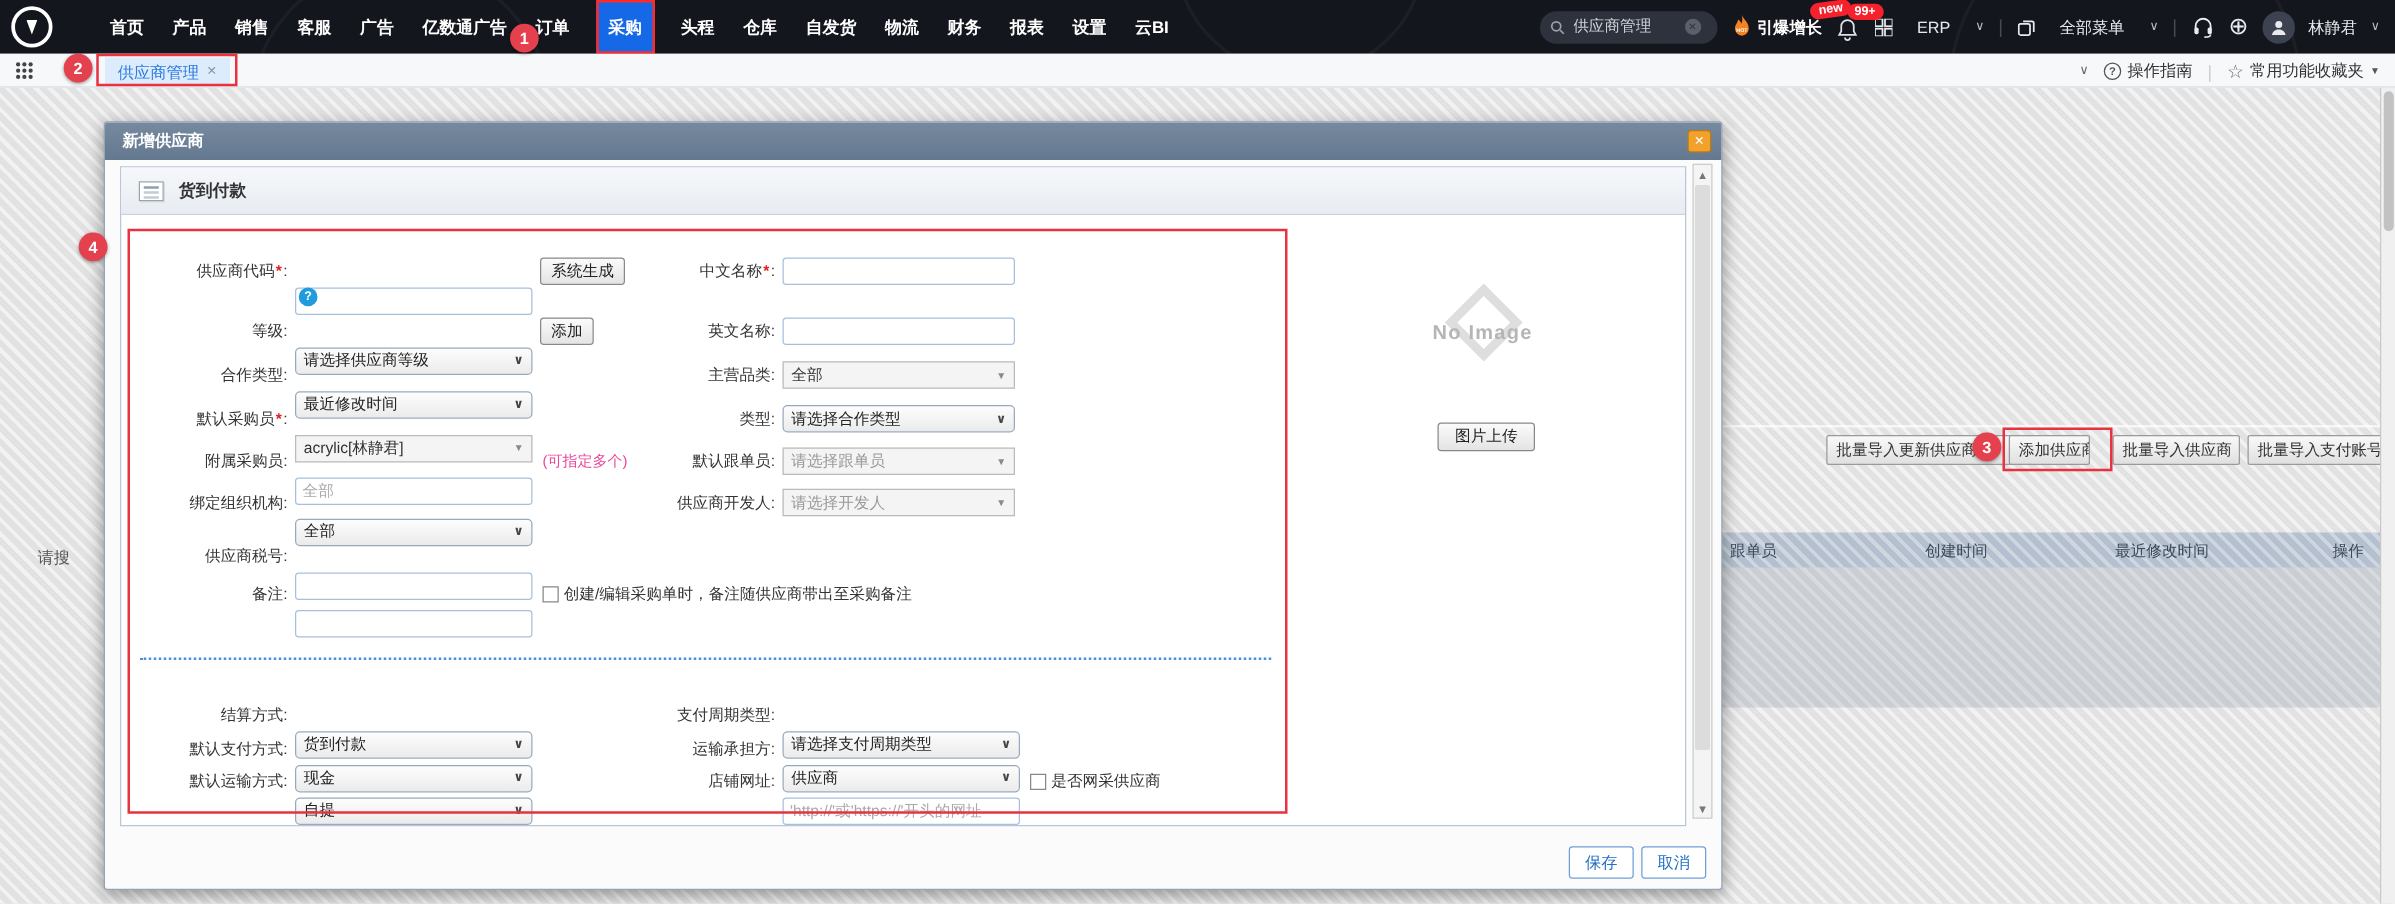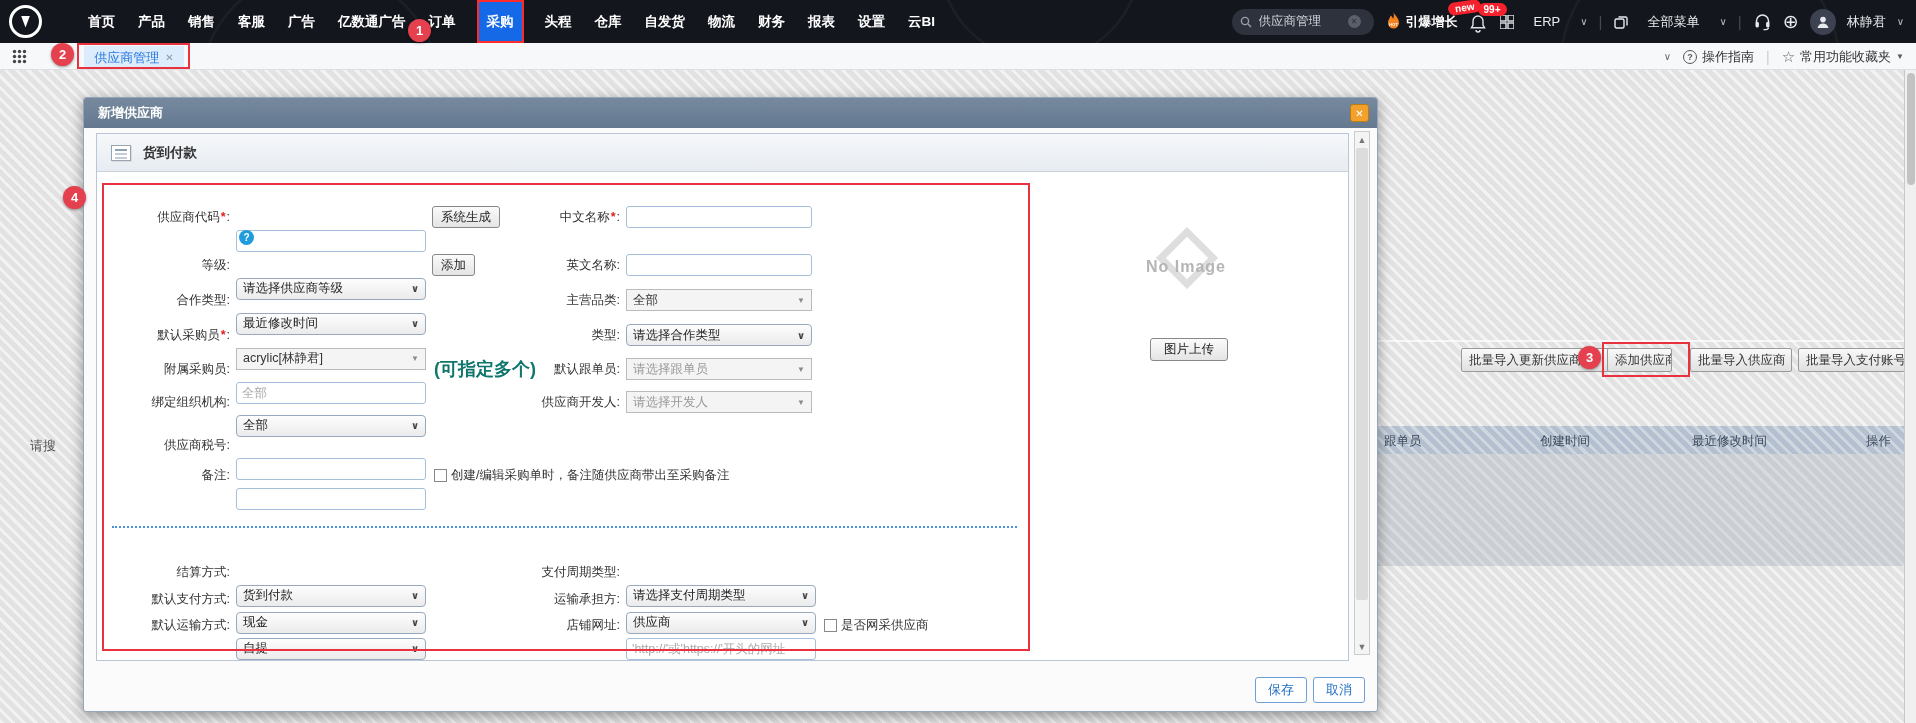--- a/index.html
+++ b/index.html
@@ -89,21 +89,21 @@
   .w190{width:190px;margin-top:47px;} .w186{width:186px;}
   .sel{height:22px;margin-left:6px;background:linear-gradient(#fdfdfd,#ebebeb);border:1px solid #98a9bd;border-radius:4px;
        display:flex;align-items:center;justify-content:space-between;padding:0 6px;font-size:12.5px;color:#222;}
   .sel .caret{font-size:10px;font-weight:bold;color:#444;}
   .combo{height:22px;margin-left:6px;background:#f4f4f4;border:1px solid #bbb;display:flex;align-items:center;
          justify-content:space-between;padding:0 6px;font-size:12.5px;color:#333;}
   .combo .caret{font-size:8px;color:#8a8a8a;}
   .combo .ph{color:#999;}
   .gbtn{height:22px;margin-left:6px;background:linear-gradient(#fbfbfb,#e4e4e4);border:1px solid #888;border-radius:3px;
         font-size:12.5px;color:#222;padding:0 8px;font-family:inherit;white-space:nowrap;}
-  .note{font-size:18px;color:#0f766e;margin-left:8px;white-space:nowrap;font-weight:bold;}
+  .note{font-size:12px;color:#ec4899;margin-left:8px;white-space:nowrap;}
   .cbwrap{display:flex;align-items:center;margin-left:8px;gap:4px;}
   .cb{width:13px;height:13px;border:1px solid #888;background:#fff;display:inline-block;}
   .cb-label{font-size:12.5px;color:#333;white-space:nowrap;}
   .help-ic{position:absolute;left:142px;top:58px;width:15px;height:15px;border-radius:50%;background:#1f9bde;color:#fff;
            font-size:10px;font-weight:bold;display:flex;align-items:center;justify-content:center;}
   .dotline{position:absolute;left:15px;top:354px;width:905px;height:0;border-top:2px dotted #4a90d9;}
   .redbox-form{position:absolute;left:102px;top:183px;width:928px;height:468px;border:2px solid #e8323f;z-index:50;pointer-events:none;}
 
   .noimg{position:absolute;left:1024px;top:108px;width:130px;height:64px;}
   .noimg::before{content:"";position:absolute;left:44px;top:-6px;width:30px;height:30px;border:7px solid #dedede;transform:rotate(45deg);}

